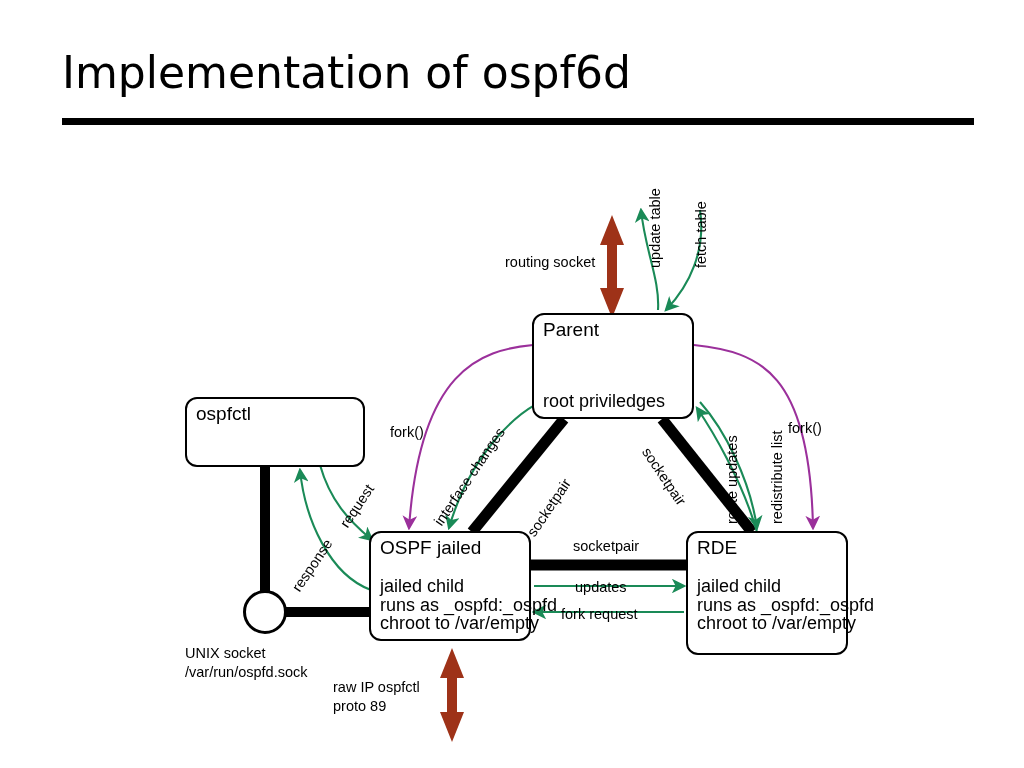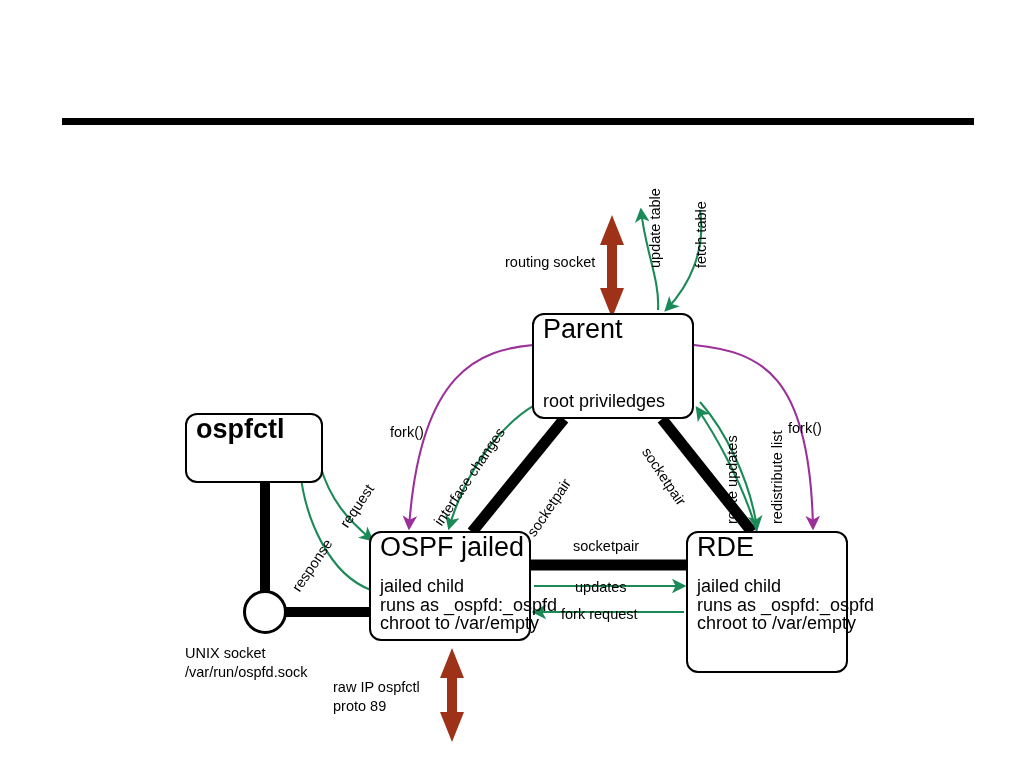--- a/index.html
+++ b/index.html
@@ -69,39 +69,39 @@
     box-sizing: border-box;
     border: 2.5px solid #000;
     border-radius: 12px;
     background: #ffffff;
     z-index: 5;
   }
   .node-title {
     position: absolute;
     left: 9px;
     top: 2px;
-    font-size: 27px;
+    font-size: 19px;
     line-height: 25px;
     white-space: nowrap;
   }
   .node-body {
     position: absolute;
     left: 9px;
     font-size: 18px;
     line-height: 18.5px;
     white-space: nowrap;
   }
   .node-body div { white-space: nowrap; }
 
   #node-parent      { left: 532px; top: 313px; width: 162px; height: 106px; }
   #node-parent .node-body { top: 77px; }
-  #node-ospfctl     { left: 185px; top: 413px; width: 138px; height: 70px; font-weight: bold; }
+  #node-ospfctl     { left: 185px; top: 397px; width: 180px; height: 70px; }
   #node-ospf-engine { left: 369px; top: 531px; width: 162px; height: 110px; }
   #node-ospf-engine .node-body { top: 44px; }
-  #node-rde         { left: 686px; top: 531px; width: 162px; height: 142px; }
+  #node-rde         { left: 686px; top: 531px; width: 162px; height: 124px; }
   #node-rde .node-body { top: 44px; }
 
   
   #unix-socket-circle {
     position: absolute;
     left: 243px;
     top: 590px;
     width: 44px;
     height: 44px;
     border: 3px solid #000;
@@ -142,20 +142,23 @@
     left: 185px; top: 644px; width: 160px;
     line-height: 19px;
   }
   #lbl-raw-ip-socket { left: 333px; top: 678px; line-height: 19px; }
 </style>
 </head>
 <body>
 
 <div id="slide">
 
+  <div id="title-block">
+    <div id="slide-title">Implementation of ospf6d</div>
+  </div>
   <div id="title-rule"></div>
 
   <div id="diagram">
 
     <svg id="edge-layer" viewBox="0 0 1024 768" width="1024" height="768">
       <defs>
         <marker id="arrow-green" viewBox="0 0 12 12" refX="10" refY="6" markerWidth="7" markerHeight="7" orient="auto-start-reverse">
           <path d="M0,0 L12,6 L0,12 L3.2,6 Z" fill="#1a8a57"></path>
         </marker>
         <marker id="arrow-purple" viewBox="0 0 12 12" refX="10" refY="6" markerWidth="7" markerHeight="7" orient="auto-start-reverse">

